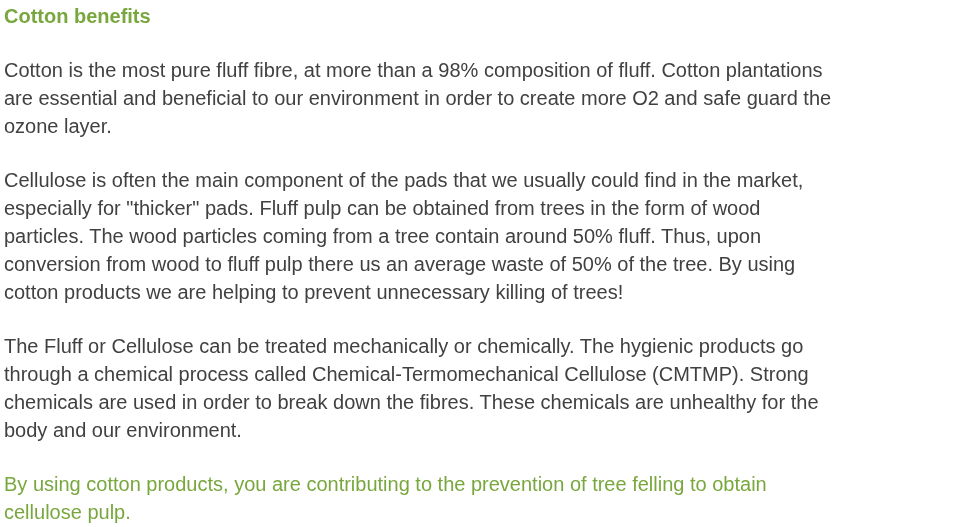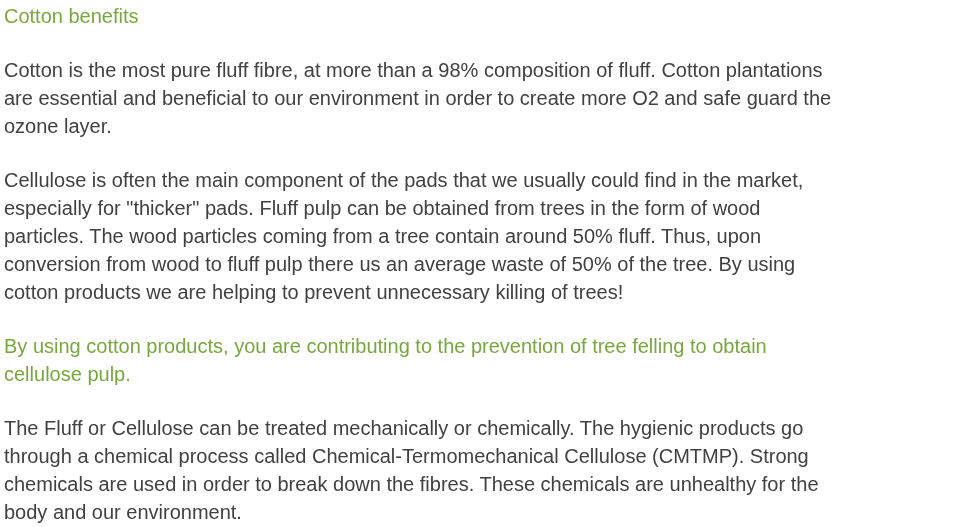--- a/index.html
+++ b/index.html
@@ -22,21 +22,21 @@
     line-height: 28px;
     color: var(--text);
   }
   .page {
     padding: 2px 4px 0 4px;
   }
   .doc-title {
     margin: 0 0 26px 0;
     font-size: 20px;
     line-height: 28px;
-    font-weight: normal;
+    font-weight: bold;
     color: var(--green);
   }
   .para {
     margin: 0 0 26px 0;
     white-space: pre-line; 
   }
   .para.green {
     color: var(--green);
   }
   .para:last-child {
@@ -52,20 +52,20 @@
   <p class="para">Cotton is the most pure fluff fibre, at more than a 98% composition of fluff. Cotton plantations
 are essential and beneficial to our environment in order to create more O2 and safe guard the
 ozone layer.</p>
 
   <p class="para">Cellulose is often the main component of the pads that we usually could find in the market,
 especially for "thicker" pads. Fluff pulp can be obtained from trees in the form of wood
 particles. The wood particles coming from a tree contain around 50% fluff. Thus, upon
 conversion from wood to fluff pulp there us an average waste of 50% of the tree. By using
 cotton products we are helping to prevent unnecessary killing of trees!</p>
 
-  <p class="para green">By using cotton products, you are contributing to the prevention of tree felling to obtain
-cellulose pulp.</p>
-
   <p class="para">The Fluff or Cellulose can be treated mechanically or chemically. The hygienic products go
 through a chemical process called Chemical-Termomechanical Cellulose (CMTMP).  Strong
 chemicals are used in order to break down the fibres. These chemicals are unhealthy for the
 body and our environment.</p>
+
+  <p class="para green">By using cotton products, you are contributing to the prevention of tree felling to obtain
+cellulose pulp.</p>
 </div>
 
 </body></html>

